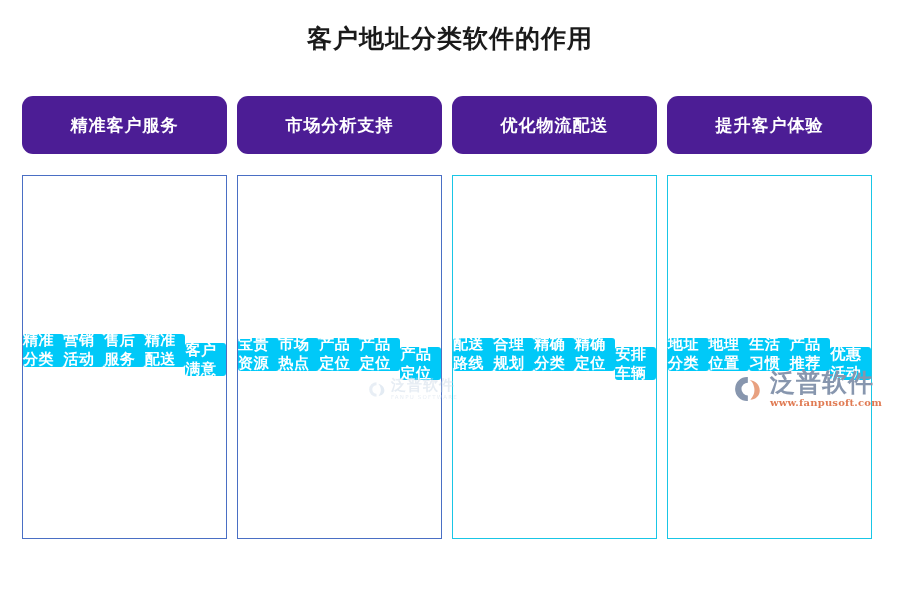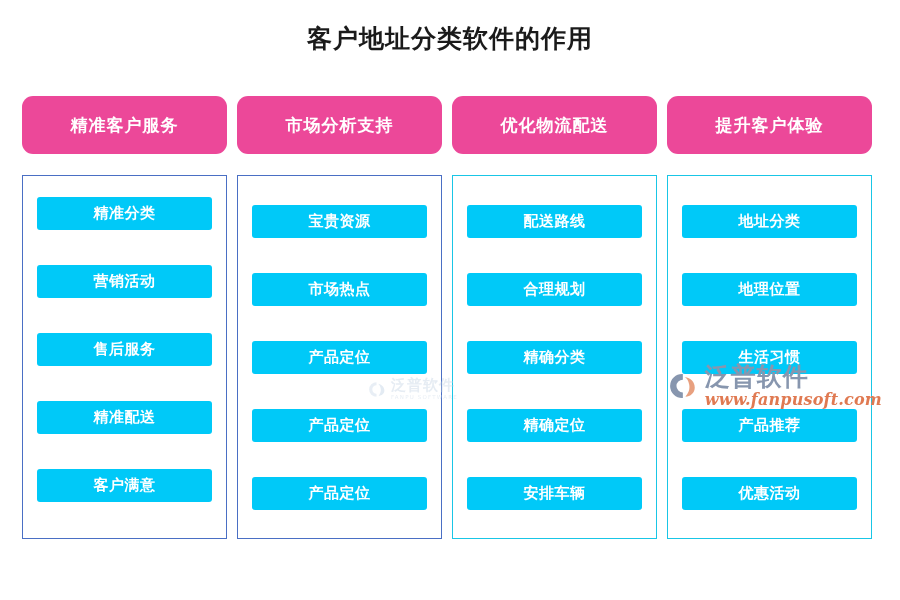--- a/index.html
+++ b/index.html
@@ -47,39 +47,39 @@
   .column {
     width: 205px;
     display: flex;
     flex-direction: column;
   }
 
   
   .col-header {
     height: 58px;
     border-radius: 11px;
-    background: #ec4899;
+    background: #4c1d95;
     color: #ffffff;
     font-size: 17px;
     font-weight: bold;
     letter-spacing: 1px;
     display: flex;
     align-items: center;
     justify-content: center;
     box-sizing: border-box;
   }
 
   
   .col-body {
     margin-top: 21px;
     height: 364px;
     border: 1.5px solid #4a6fc4;
     box-sizing: border-box;
     display: flex;
-    flex-direction: column;
+    flex-direction: row;
     align-items: center;
     justify-content: flex-start;
     padding-top: 19px;
     position: relative;
     background: transparent;
   }
   .col-body.teal {
     border-color: #19c6e6;
   }
 
@@ -162,26 +162,25 @@
     line-height: 1;
   }
   .brand-logo .logo-cn {
     font-size: 25px;
     font-weight: bold;
     color: #8796ae;
     letter-spacing: 1px;
   }
   .brand-logo .logo-url {
     font-family: "DejaVu Serif", "Liberation Serif", serif;
-    font-size: 16px;
+    font-size: 10px;
     font-weight: bold;
     color: #e07a52;
     letter-spacing: 0.2px;
     margin-top: 3px;
-    font-style: italic;
   }
 </style>
 </head>
 <body>
 
 <div id="page">
 
   <div class="page-title">客户地址分类软件的作用</div>
 
   <div class="columns">

